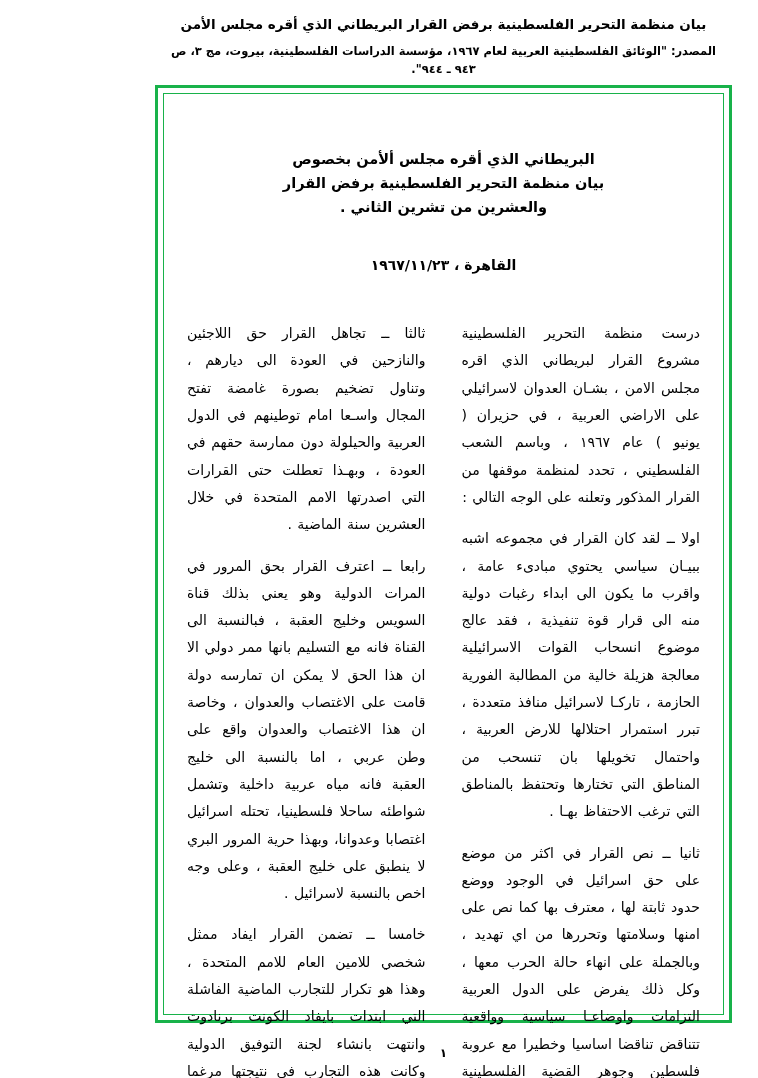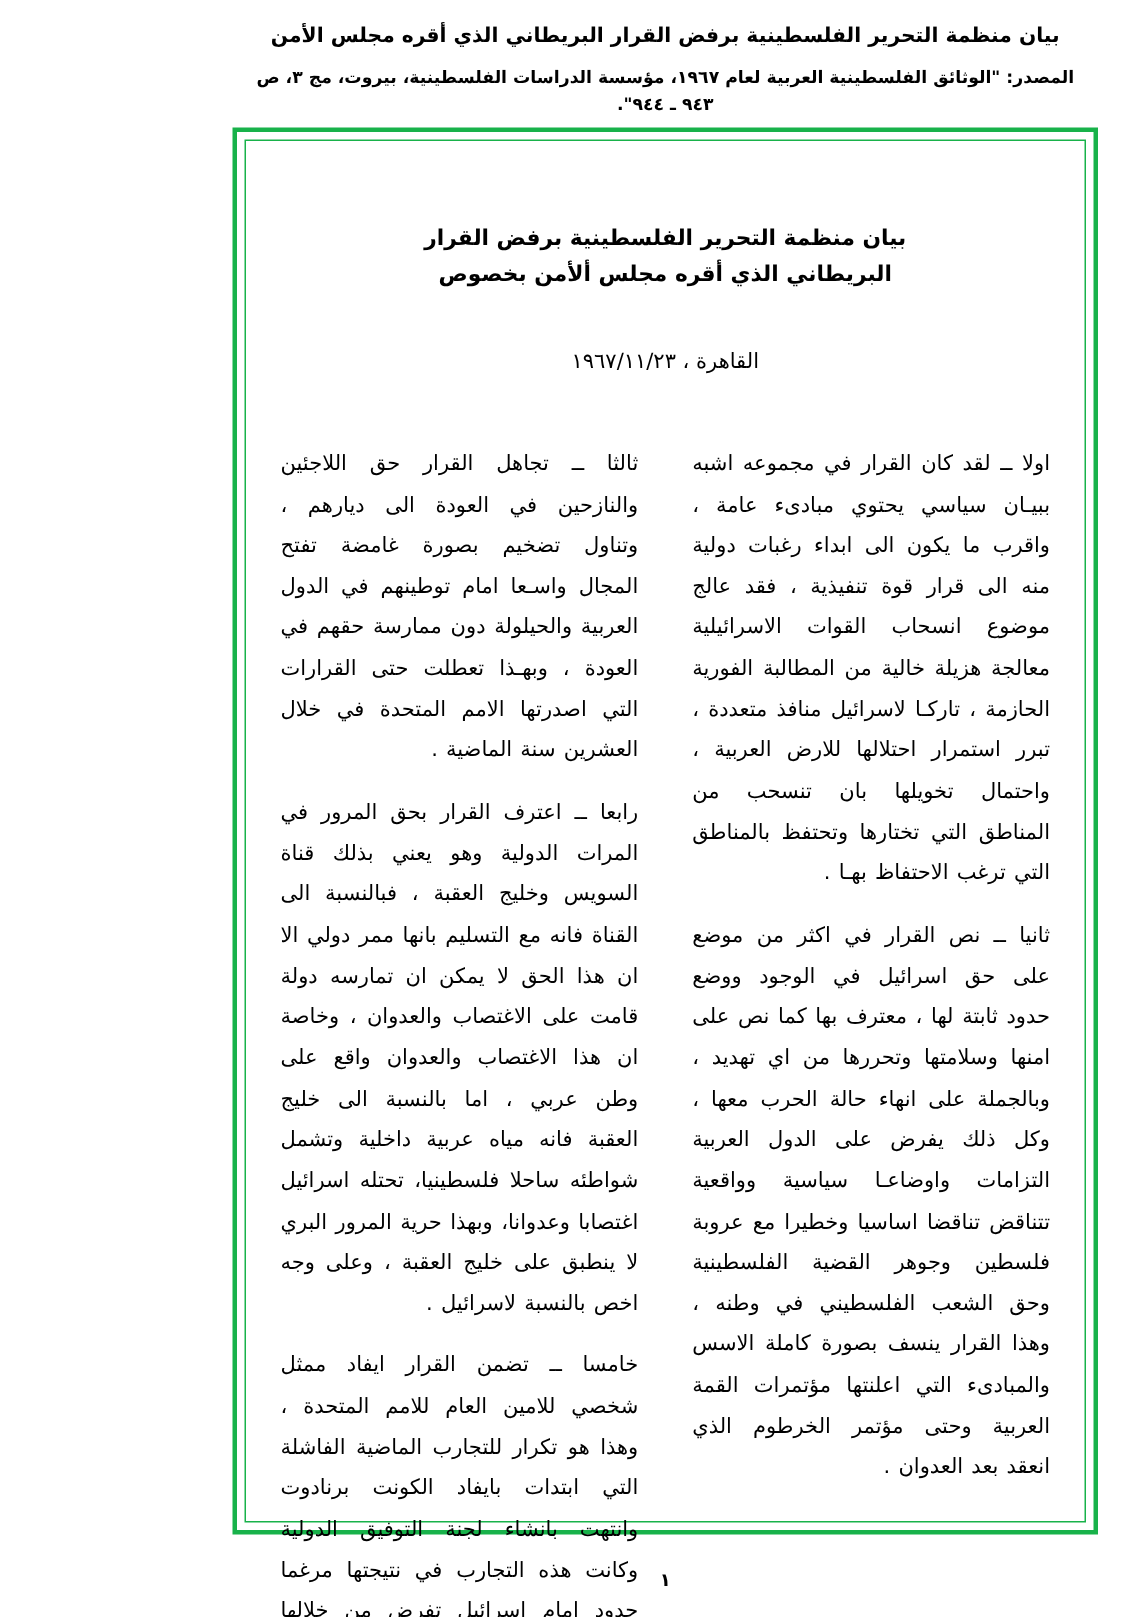--- a/index.html
+++ b/index.html
@@ -73,21 +73,21 @@
     font-weight: bold;
     line-height: 1.65;
     color: #000;
   }
   .place-date {
     text-align: center;
     margin-top: 34px;
   }
   .place-date .pd-line {
     font-size: 14px;
-    font-weight: normal;
+    font-weight: bold;
     line-height: 1.6;
   }
   .columns {
     margin-top: 44px;
     display: flex;
     flex-direction: row;
     gap: 36px;
     align-items: flex-start;
   }
   .col {
@@ -125,31 +125,33 @@
     <div class="source-line">المصدر: "الوثائق الفلسطينية العربية لعام ١٩٦٧، مؤسسة الدراسات الفلسطينية، بيروت، مج ٣، ص ٩٤٣ ـ ٩٤٤".</div>
   </div>
 
   <div class="green-frame">
     <div class="green-frame-inner"></div>
   </div>
 
   <div class="content">
 
     <div class="heading-block">
+      <div class="h-line">البريطاني الذي أقره مجلس ألأمن بخصوص</div>
       <div class="h-line">بيان منظمة التحرير الفلسطينية برفض القرار</div>
-      <div class="h-line">البريطاني الذي أقره مجلس ألأمن بخصوص</div>
+      <div class="h-line">والعشرين من تشرين الثاني .</div>
     </div>
 
     <div class="place-date">
       <div class="pd-line">القاهرة ، ١٩٦٧/١١/٢٣</div>
     </div>
 
     <div class="columns">
 
       <div class="col">
+        <p class="para">درست منظمة التحرير الفلسطينية مشروع القرار لبريطاني الذي اقره مجلس الامن ، بشـان العدوان لاسرائيلي على الاراضي العربية ، في حزيران ( يونيو ) عام ١٩٦٧ ، وباسم الشعب الفلسطيني ، تحدد لمنظمة موقفها من القرار المذكور وتعلنه على الوجه التالي :</p>
         <p class="para">اولا ــ لقد كان القرار في مجموعه اشبه ببيـان سياسي يحتوي مبادىء عامة ، واقرب ما يكون الى ابداء رغبات دولية منه الى قرار قوة تنفيذية ، فقد عالج موضوع انسحاب القوات الاسرائيلية معالجة هزيلة خالية من المطالبة الفورية الحازمة ، تاركـا لاسرائيل منافذ متعددة ، تبرر استمرار احتلالها للارض العربية ، واحتمال تخويلها بان تنسحب من المناطق التي تختارها وتحتفظ بالمناطق التي ترغب الاحتفاظ بهـا .</p>
         <p class="para">ثانيا ــ نص القرار في اكثر من موضع على حق اسرائيل في الوجود ووضع حدود ثابتة لها ، معترف بها كما نص على امنها وسلامتها وتحررها من اي تهديد ، وبالجملة على انهاء حالة الحرب معها ، وكل ذلك يفرض على الدول العربية التزامات واوضاعـا سياسية وواقعية تتناقض تناقضا اساسيا وخطيرا مع عروبة فلسطين وجوهر القضية الفلسطينية وحق الشعب الفلسطيني في وطنه ، وهذا القرار ينسف بصورة كاملة الاسس والمبادىء التي اعلنتها مؤتمرات القمة العربية وحتى مؤتمر الخرطوم الذي انعقد بعد العدوان .</p>
       </div>
 
       <div class="col">
         <p class="para">ثالثا ــ تجاهل القرار حق اللاجئين والنازحين في العودة الى ديارهم ، وتناول تضخيم بصورة غامضة تفتح المجال واسـعا امام توطينهم في الدول العربية والحيلولة دون ممارسة حقهم في العودة ، وبهـذا تعطلت حتى القرارات التي اصدرتها الامم المتحدة في خلال العشرين سنة الماضية .</p>
         <p class="para">رابعا ــ اعترف القرار بحق المرور في المرات الدولية وهو يعني بذلك قناة السويس وخليج العقبة ، فبالنسبة الى القناة فانه مع التسليم بانها ممر دولي الا ان هذا الحق لا يمكن ان تمارسه دولة قامت على الاغتصاب والعدوان ، وخاصة ان هذا الاغتصاب والعدوان واقع على وطن عربي ، اما بالنسبة الى خليج العقبة فانه مياه عربية داخلية وتشمل شواطئه ساحلا فلسطينيا، تحتله اسرائيل اغتصابا وعدوانا، وبهذا حرية المرور البري لا ينطبق على خليج العقبة ، وعلى وجه اخص بالنسبة لاسرائيل .</p>
         <p class="para">خامسا ــ تضمن القرار ايفاد ممثل شخصي للامين العام للامم المتحدة ، وهذا هو تكرار للتجارب الماضية الفاشلة التي ابتدات بايفاد الكونت برنادوت وانتهت بانشاء لجنة التوفيق الدولية وكانت هذه التجارب في نتيجتها مرغما حدود امام اسرائيل تفرض من خلالها الامر الواقع وتثبت مزيدا من العدوان وتزيدا مـن التوسع .</p>
       </div>
 

